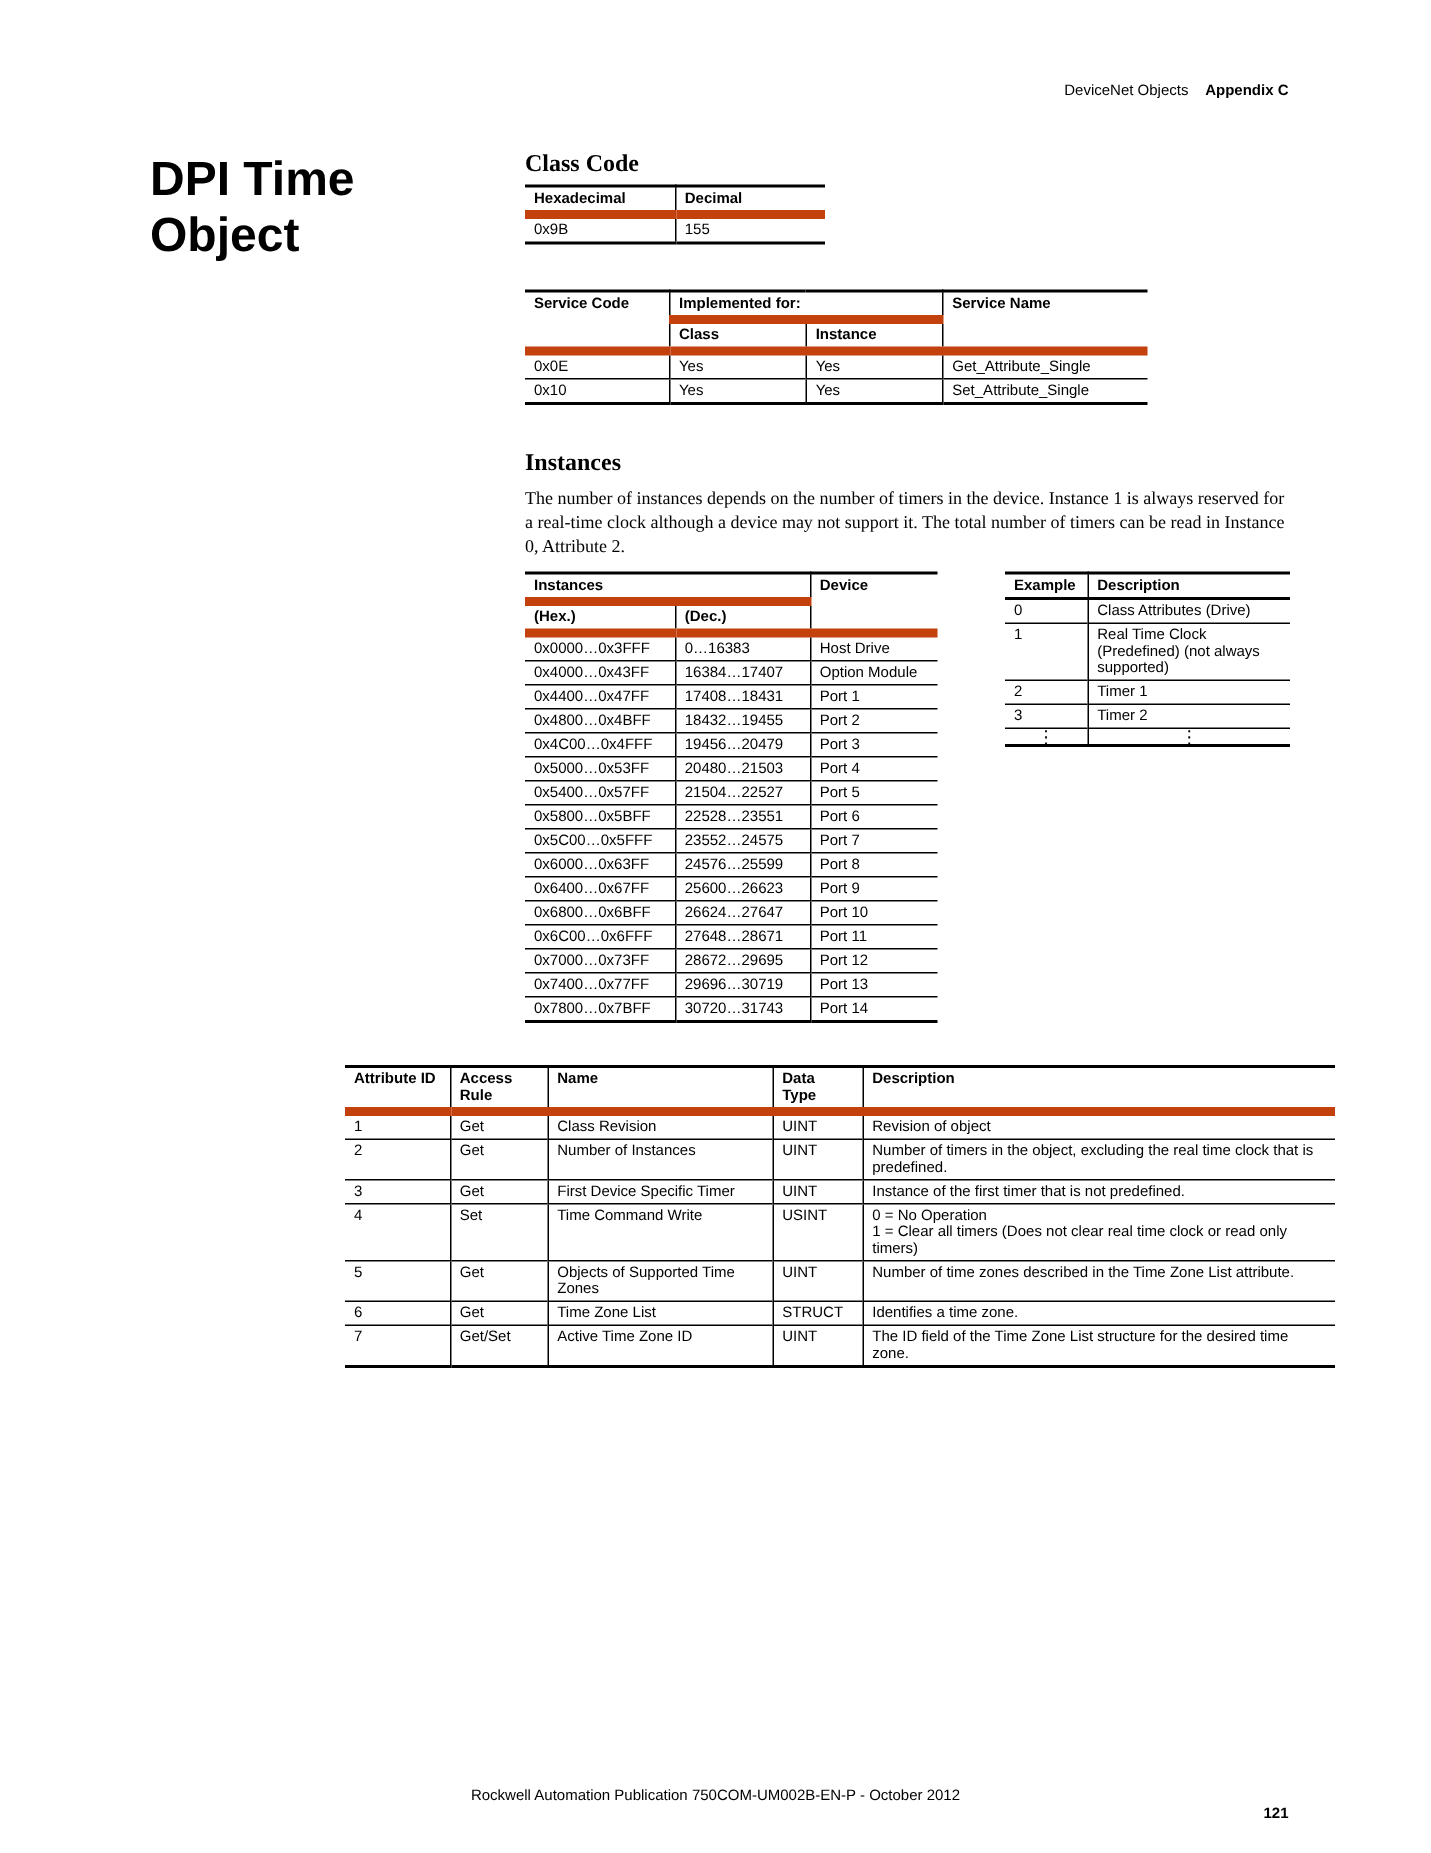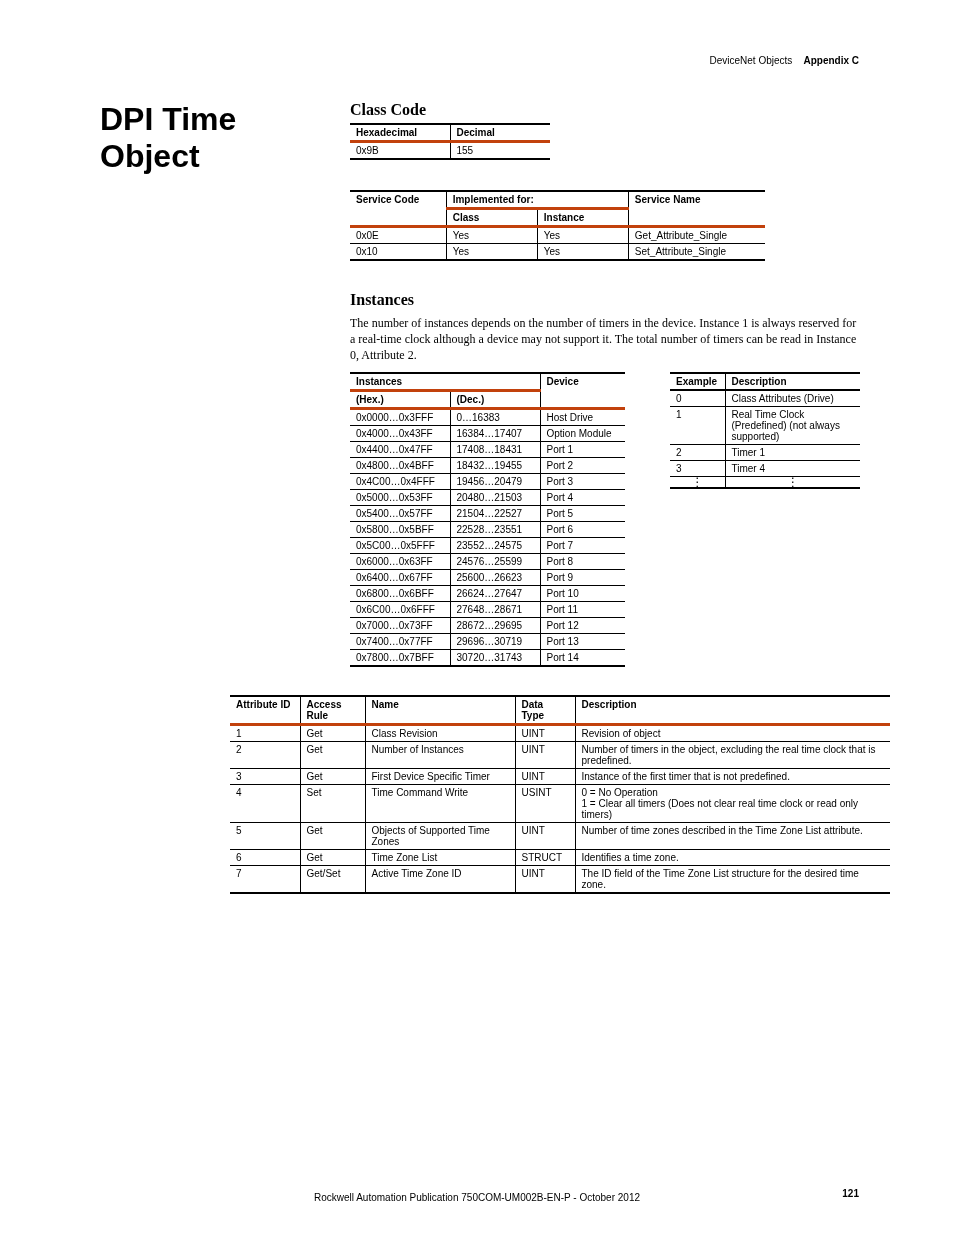--- a/index.html
+++ b/index.html
@@ -48,21 +48,21 @@
   }
   table {
     border-collapse: collapse;
     font-size: 10px;
   }
   table.top-border { border-top: 2px solid #000; }
   th {
     text-align: left;
     font-weight: bold;
     padding: 2px 6px;
-    border-bottom: 3px solid #c2410c;
+    border-bottom: 6px solid #c2410c;
     border-left: 1px solid #000;
     vertical-align: top;
   }
   th:first-child { border-left: none; }
   td {
     padding: 2px 6px;
     border-top: 1px solid #000;
     border-left: 1px solid #000;
     vertical-align: top;
   }
@@ -83,21 +83,21 @@
   .ca-wrap { margin-top: 28px; }
   .footer {
     position: absolute;
     bottom: 32px;
     left: 0; right: 0;
     text-align: center;
     font-size: 10px;
   }
   .page-num {
     position: absolute;
-    bottom: 36px;
+    bottom: 20px;
     right: 95px;
     font-weight: bold;
     font-size: 10px;
   }
   .vdots { text-align: center; line-height: 0.5; font-size: 12px; }
 </style>
 </head>
 <body>
 
 <div class="page">
@@ -275,21 +275,21 @@
               <tr>
                 <td>1</td>
                 <td>Real Time Clock (Predefined) (not always supported)</td>
               </tr>
               <tr>
                 <td>2</td>
                 <td>Timer 1</td>
               </tr>
               <tr>
                 <td>3</td>
-                <td>Timer 4</td>
+                <td>Timer 2</td>
               </tr>
               <tr>
                 <td class="vdots">⋮</td>
                 <td class="vdots">⋮</td>
               </tr>
             </tbody>
         </table>
       </div>
 
     </div>

